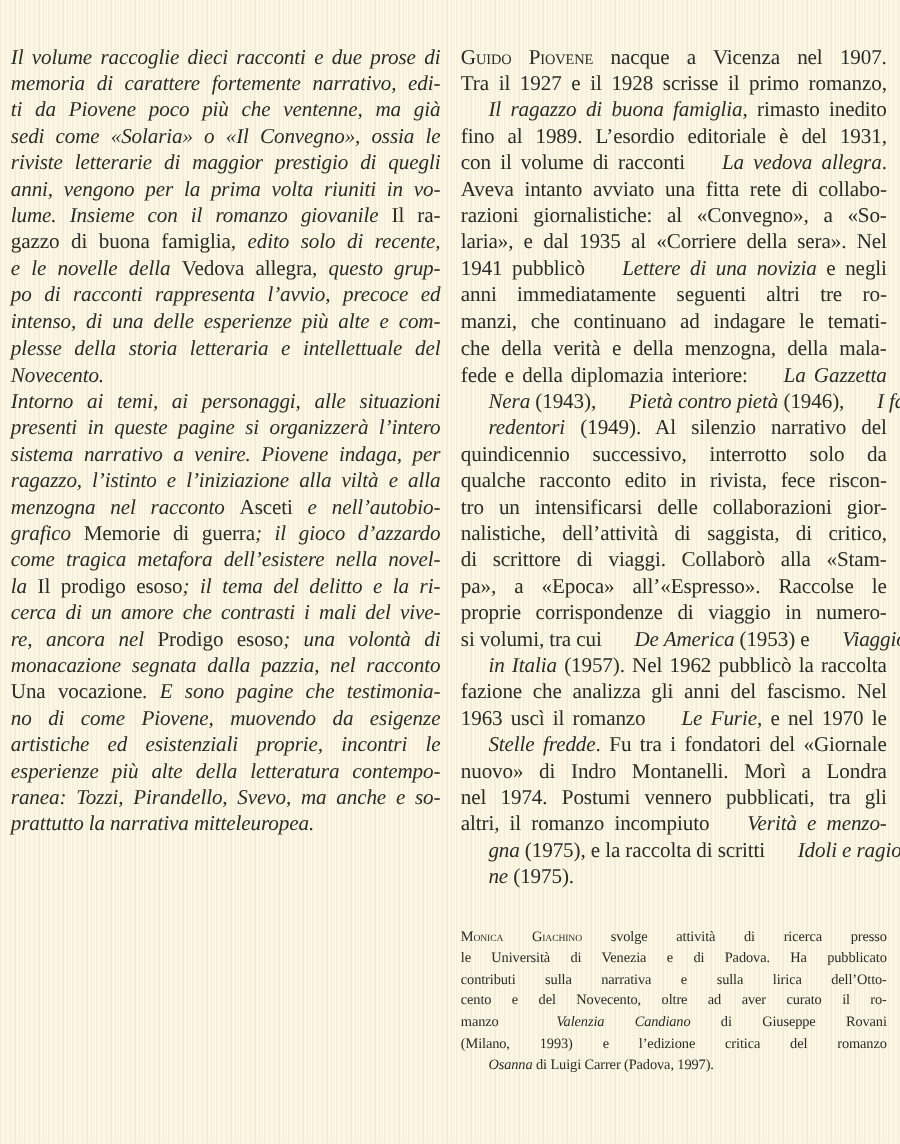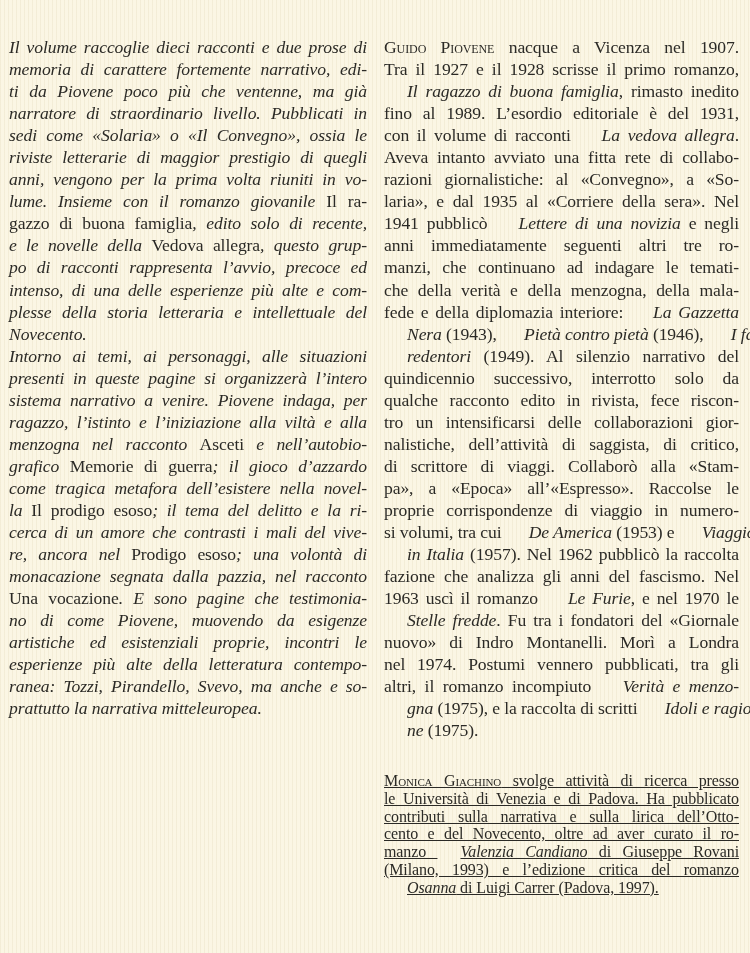--- a/index.html
+++ b/index.html
@@ -18,31 +18,30 @@
   .line {
     display: block; white-space: nowrap;
     text-align: justify; text-align-last: justify;
     height: 22.05px; line-height: 22.05px;
     font-size: 17.6px; letter-spacing: -0.1px;
   }
   .line.last { text-align-last: left; }
   .col-left .line { font-style: italic; }
   .col-left .line .r { font-style: normal; }
   .col-right .line .i, .bio-editor .line .i { font-style: italic; margin-left: 23px; }
-  .bio-editor .line { font-size: 16px; height: 17.8px; line-height: 17.8px; text-decoration: underline; }
+  .bio-editor .line { font-size: 12px; height: 17.8px; line-height: 17.8px; }
   .sc { font-variant: small-caps; }
 </style>
 </head>
 <body>
 
 <div class="col col-left">
     <span class="line"><span>Il volume raccoglie dieci racconti e due prose di</span></span>
     <span class="line"><span>memoria di carattere fortemente narrativo, edi-</span></span>
     <span class="line"><span>ti da Piovene poco più che ventenne, ma già</span></span>
-    <span class="line"><span>narratore di straordinario livello. Pubblicati in</span></span>
     <span class="line"><span>sedi come «Solaria» o «Il Convegno», ossia le</span></span>
     <span class="line"><span>riviste letterarie di maggior prestigio di quegli</span></span>
     <span class="line"><span>anni, vengono per la prima volta riuniti in vo-</span></span>
     <span class="line"><span>lume. Insieme con il romanzo giovanile </span><span class="r">Il ra-</span></span>
     <span class="line"><span class="r">gazzo di buona famiglia</span><span>, edito solo di recente,</span></span>
     <span class="line"><span>e le novelle della </span><span class="r">Vedova allegra</span><span>, questo grup-</span></span>
     <span class="line"><span>po di racconti rappresenta l’avvio, precoce ed</span></span>
     <span class="line"><span>intenso, di una delle esperienze più alte e com-</span></span>
     <span class="line"><span>plesse della storia letteraria e intellettuale del</span></span>
     <span class="line last"><span>Novecento.</span></span>

